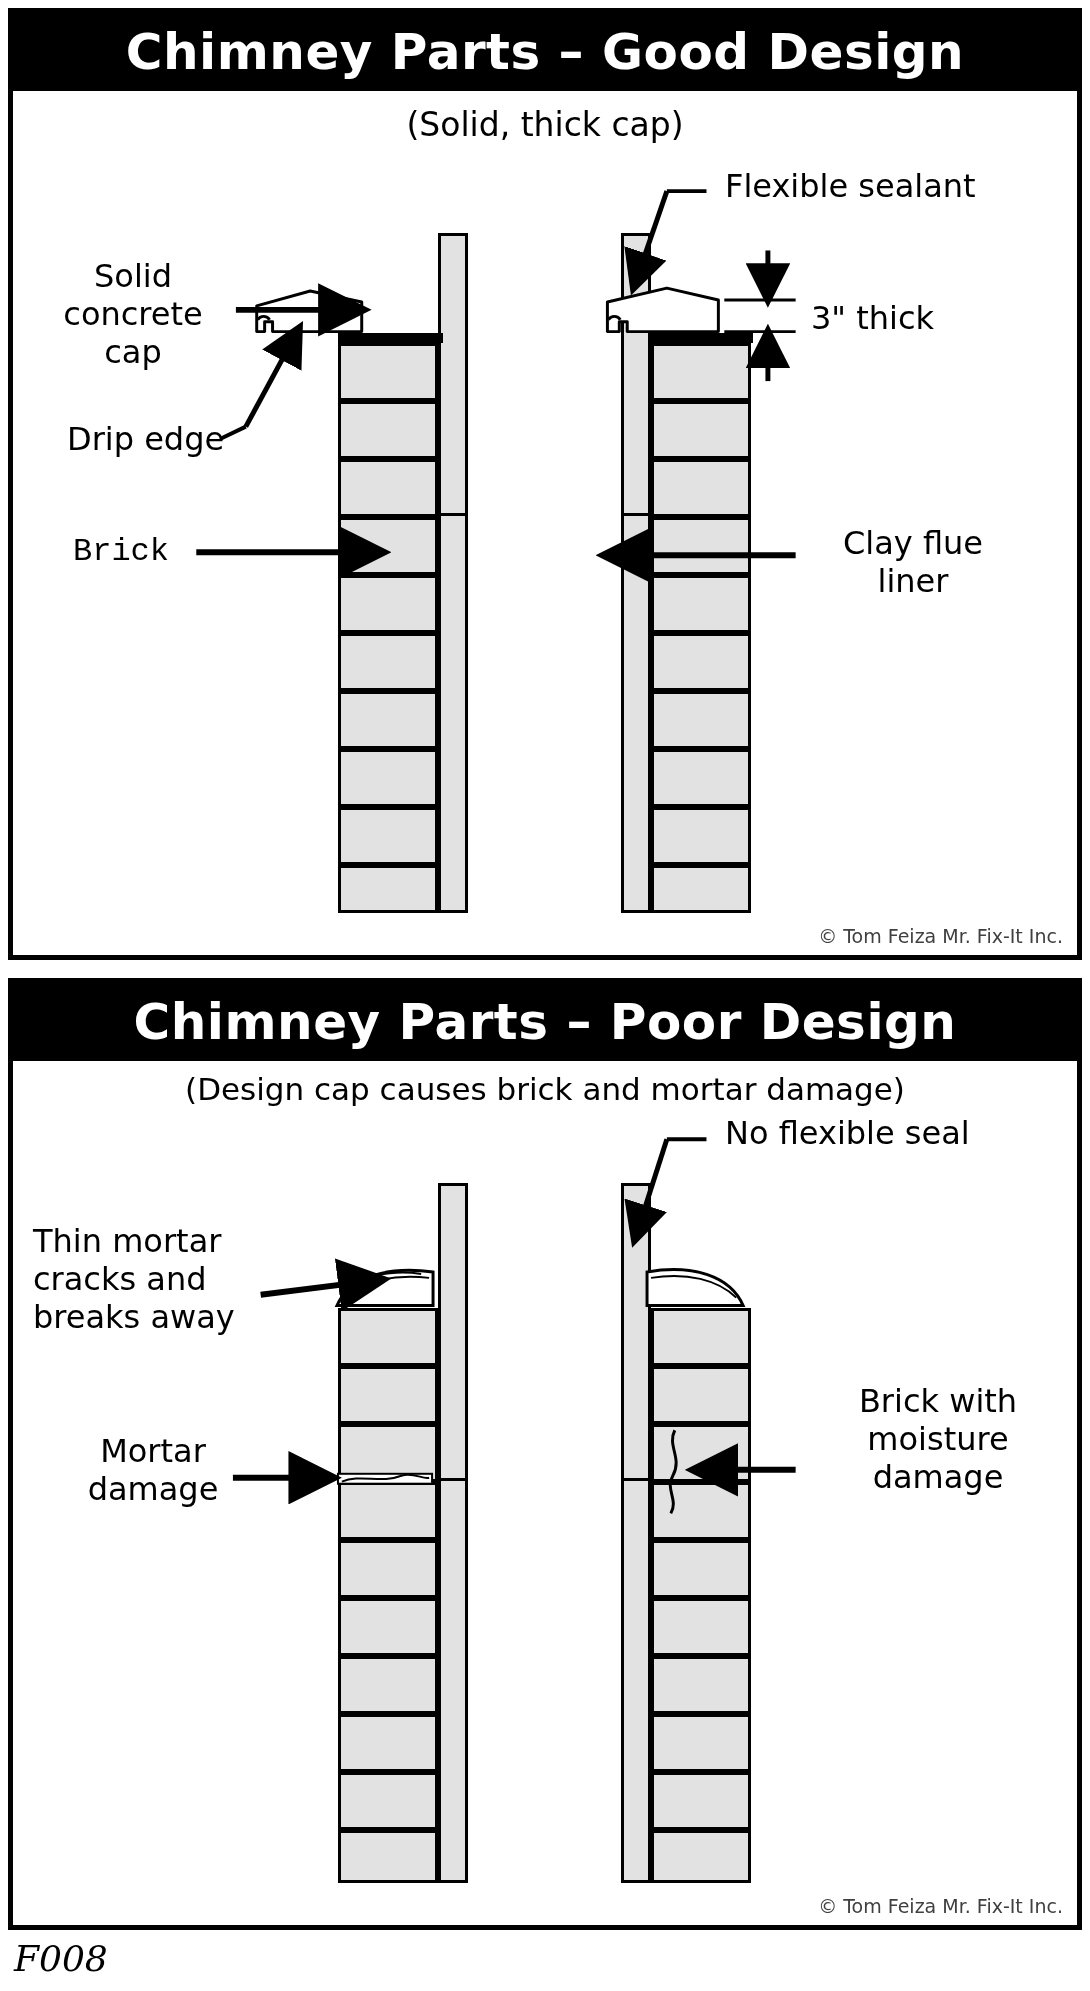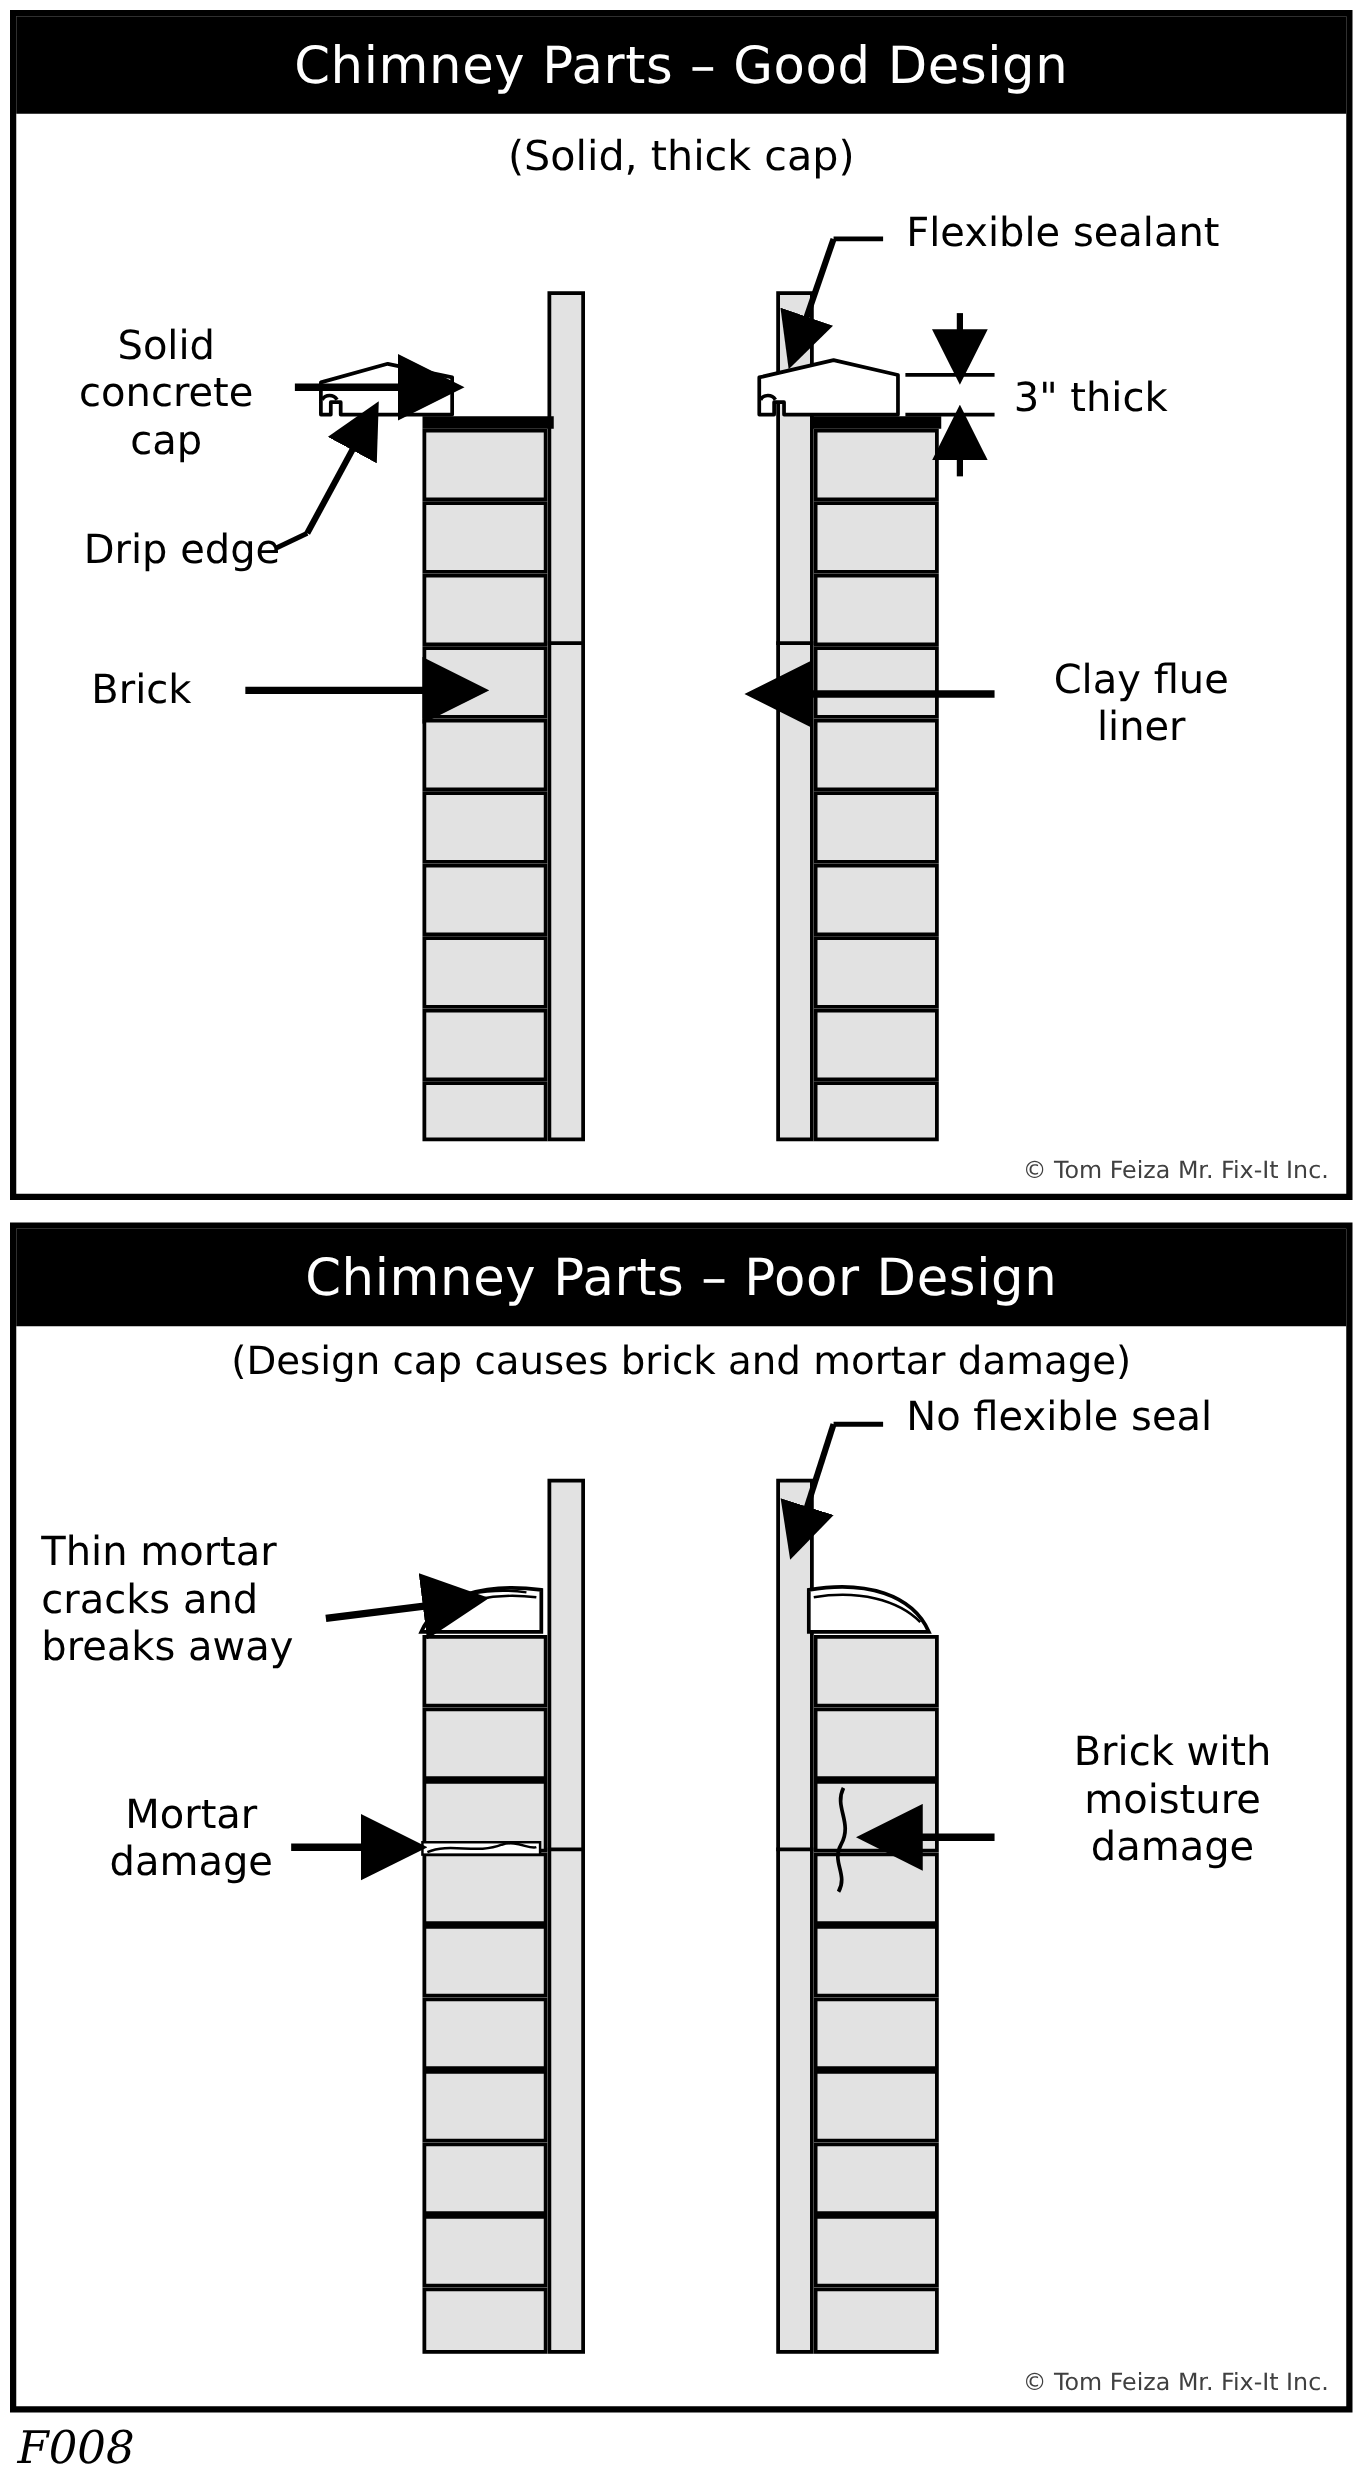--- a/index.html
+++ b/index.html
@@ -36,22 +36,22 @@
   .panel-title-bar {
     background: #000000;
     color: #ffffff;
     height: 78px;
     display: flex;
     align-items: center;
     justify-content: center;
   }
   .panel-title-bar .title-text {
     font-family: "DejaVu Sans", sans-serif;
-    font-weight: normal;
-    font-size: 41px;
+    font-weight: bold;
+    font-size: 50px;
     letter-spacing: 0.5px;
     white-space: nowrap;
   }
 
   .panel-subtitle {
     text-align: center;
     font-family: "DejaVu Sans", sans-serif;
     font-size: 33px;
     color: #000000;
     margin-top: 14px;
@@ -214,21 +214,21 @@
     </svg>
 
     <div class="label c" style="left:20px; top:245px; width:200px;">Solid
 concrete
 cap</div>
 
     <div class="label" style="left:712px; top:155px;">Flexible sealant</div>
 
     <div class="label" style="left:54px; top:408px;">Drip edge</div>
 
-    <div class="label" style="left:60px; top:520px;">Brick</div>
+    <div class="label" style="left:60px; top:520px;font-family:Liberation Mono, monospace;">Brick</div>
 
     <div class="label c" style="left:800px; top:512px; width:200px;">Clay flue
 liner</div>
 
     <div class="dim-text" style="left:798px; top:286px;">3" thick</div>
 
     <div class="copyright">© Tom Feiza Mr. Fix-It Inc.</div>
   </div>
 
   <div class="panel" id="panel-poor">

